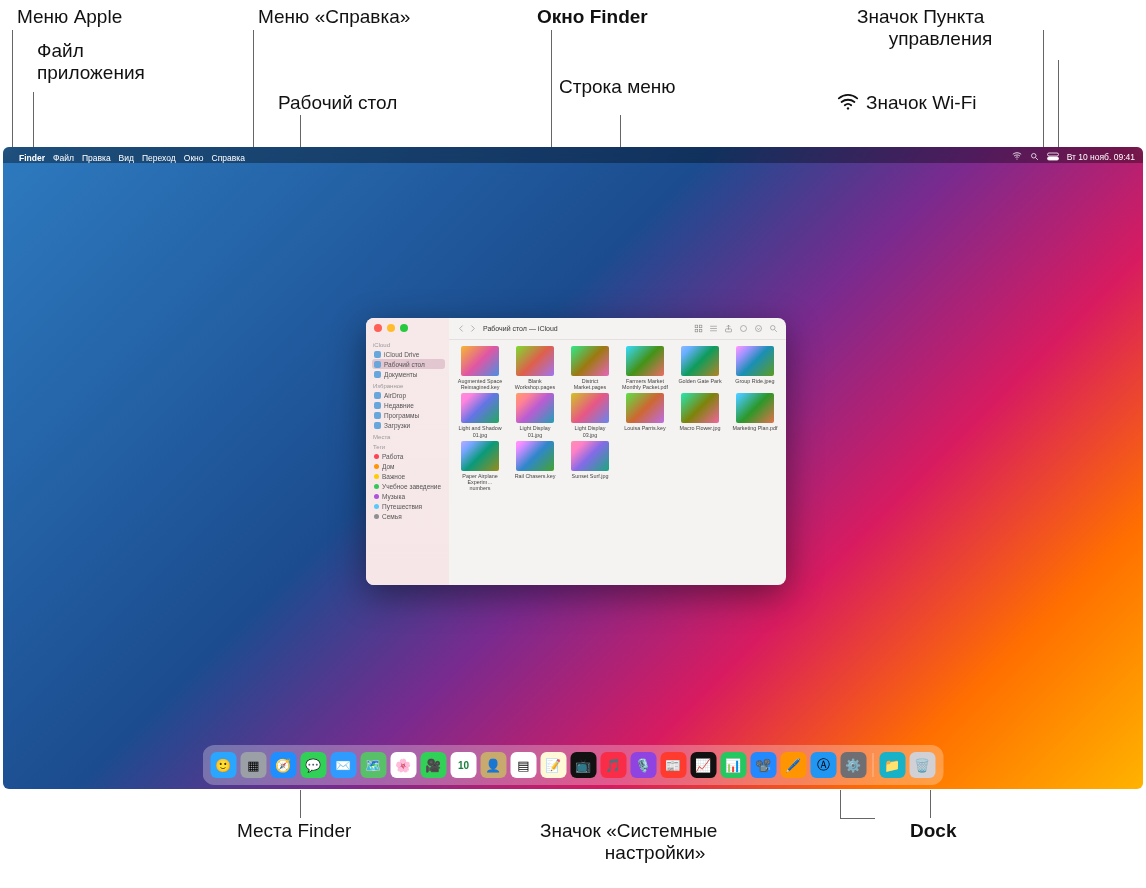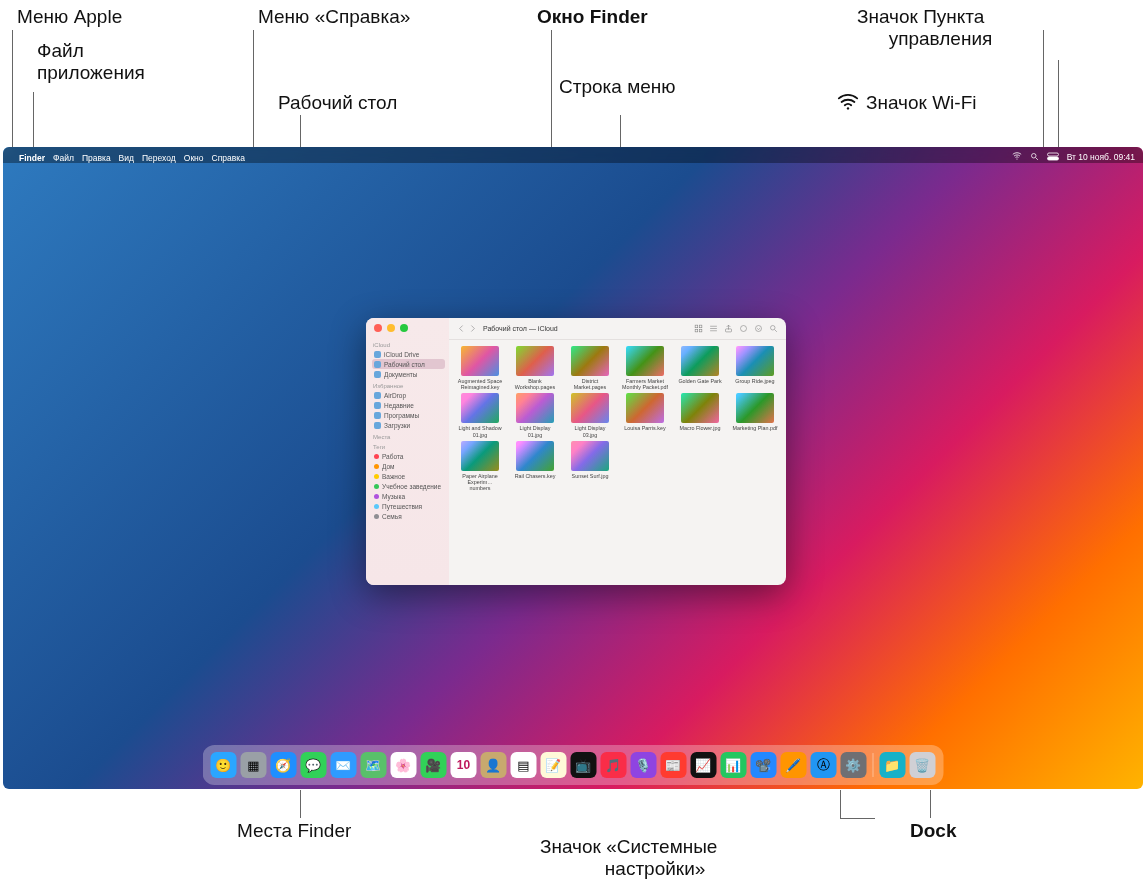--- a/index.html
+++ b/index.html
@@ -72,21 +72,21 @@
 <div class="callout" style="left:37px; top:40px;">Файл
 приложения</div>
 <div class="callout" style="left:258px; top:6px;">Меню «Справка»</div>
 <div class="callout" style="left:278px; top:92px;">Рабочий стол</div>
 <div class="callout" style="left:537px; top:6px;font-weight:bold;">Окно Finder</div>
 <div class="callout" style="left:559px; top:76px;">Строка меню</div>
 <div class="callout" style="left:866px; top:92px;">Значок Wi-Fi</div>
 <div class="callout" style="left:857px; top:6px; text-align:left;">Значок Пункта
       управления</div>
 <div class="callout" style="left:237px; top:820px;">Места Finder</div>
-<div class="callout" style="left:540px; top:820px; text-align:center;margin-top:16px;">Значок «Системные
+<div class="callout" style="left:540px; top:820px; text-align:center;">Значок «Системные
           настройки»</div>
 <div class="callout" style="left:910px; top:820px;font-weight:bold;">Dock</div>
 
 <div class="leader" style="left:12px;  top:30px;  height:122px;"></div>
 <div class="leader" style="left:33px;  top:92px;  height:60px;"></div>
 <div class="leader" style="left:253px; top:30px;  height:122px;"></div>
 <div class="leader-h" style="left:195px;top:152px; width:58px;"></div>
 <div class="leader" style="left:300px; top:115px; height:85px;"></div>
 <div class="leader" style="left:551px; top:30px;  height:290px;"></div>
 <div class="leader" style="left:620px; top:115px; height:40px;"></div>
@@ -327,21 +327,21 @@
 
   <div id="dock">
       <div class="dicon" style="background: rgb(42, 166, 255);">🙂</div>
       <div class="dicon" style="background: rgb(154, 160, 166);">▦</div>
       <div class="dicon" style="background: rgb(31, 143, 255);">🧭</div>
       <div class="dicon" style="background: rgb(49, 209, 88);">💬</div>
       <div class="dicon" style="background: rgb(47, 155, 255);">✉️</div>
       <div class="dicon" style="background: rgb(89, 192, 106);">🗺️</div>
       <div class="dicon" style="background: rgb(255, 255, 255);">🌸</div>
       <div class="dicon" style="background: rgb(49, 209, 88);">🎥</div>
-      <div class="dicon" style="background: rgb(255, 255, 255); color: #be185d; font-weight: 700; font-size: 12px;">10</div>
+      <div class="dicon" style="background: rgb(255, 255, 255); color: #15803d; font-weight: 700; font-size: 10px;">10</div>
       <div class="dicon" style="background: rgb(200, 169, 110);">👤</div>
       <div class="dicon" style="background: rgb(255, 255, 255);">▤</div>
       <div class="dicon" style="background: rgb(255, 249, 216);">📝</div>
       <div class="dicon" style="background: rgb(17, 17, 17);">📺</div>
       <div class="dicon" style="background: rgb(250, 45, 72);">🎵</div>
       <div class="dicon" style="background: rgb(143, 68, 225);">🎙️</div>
       <div class="dicon" style="background: rgb(255, 59, 48);">📰</div>
       <div class="dicon" style="background: rgb(17, 17, 17);">📈</div>
       <div class="dicon" style="background: rgb(36, 199, 96);">📊</div>
       <div class="dicon" style="background: rgb(36, 136, 255);">📽️</div>

